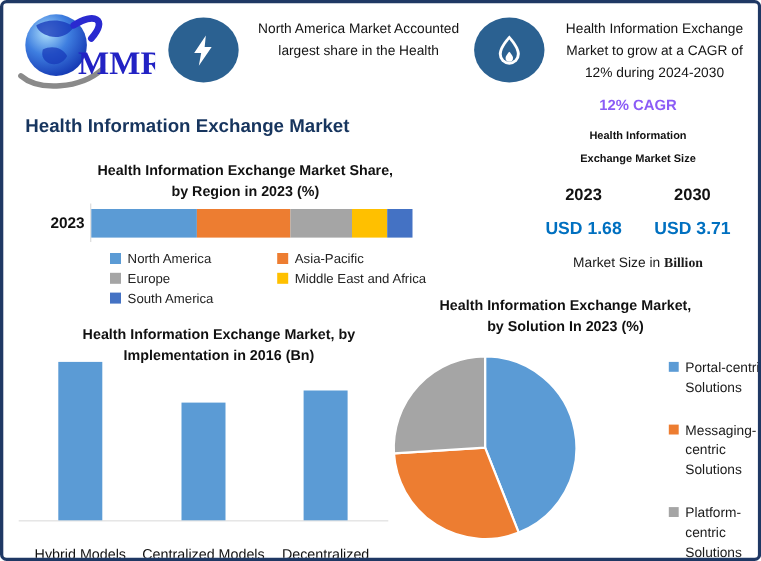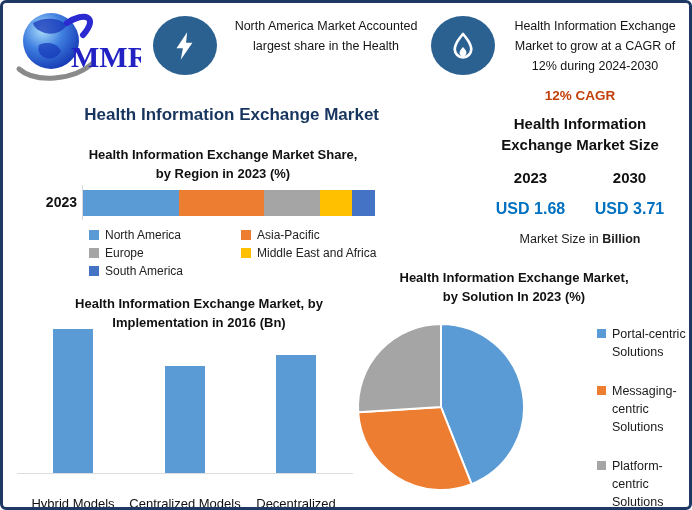--- a/index.html
+++ b/index.html
@@ -11,47 +11,47 @@
   .logo{position:absolute;left:10px;top:6px;width:128px;height:74px;}
   .icon-circle{position:absolute;width:64px;height:59px;border-radius:50%;
                display:flex;align-items:center;justify-content:center;}
   .bolt-circle{left:150px;top:13px;}
   .flame-circle{left:428px;top:13px;}
   .banner{position:absolute;top:13px;text-align:center;font-size:12.5px;line-height:20px;color:#141414;}
   .banner1{left:220px;width:206px;}
   .banner2{left:495px;width:194px;}
 
   
-  .main-title{position:absolute;left:20px;top:102px;width:356px;text-align:right;
+  .main-title{position:absolute;left:20px;top:102px;width:356px;text-align:left;
               font-size:17px;font-weight:bold;color:#17355E;}
 
   
   .chart-title{position:absolute;text-align:center;font-weight:bold;font-size:13px;line-height:19px;color:#111;}
   .region-title{left:58px;top:142px;width:324px;}
   .region-axis-tick{position:absolute;left:79px;top:182px;width:1px;height:35px;background:#D9D9D9;}
   .region-bar-label{position:absolute;left:28px;top:191px;width:46px;text-align:right;
                     font-weight:bold;font-size:14px;color:#111;}
   .region-bar{position:absolute;left:80px;top:187px;width:292px;height:26px;display:flex;}
   .region-bar > div{height:100%;}
   .region-legend{position:absolute;left:86px;top:225px;width:300px;display:grid;
                  grid-template-columns:152px auto;row-gap:4px;font-size:12px;color:#222;}
-  .legend-item{display:flex;align-items:center;gap:6px;height:14px;}
+  .legend-item{display:flex;align-items:center;gap:6px;height:14px;margin-left:11px;}
   .swatch{width:10px;height:10px;flex:none;}
 
   
   .ms-cagr{position:absolute;left:478px;top:85px;width:198px;text-align:center;
-           font-weight:bold;font-size:13.5px;color:#c2410c;}
+           font-weight:bold;font-size:13.5px;color:#8b5cf6;}
   .ms-title{position:absolute;left:478px;top:110px;width:198px;text-align:center;
-            font-weight:bold;font-size:15px;line-height:21px;color:#111;}
+            font-weight:bold;font-size:10px;line-height:21px;color:#111;}
   .ms-row{position:absolute;left:478px;width:198px;display:flex;text-align:center;}
   .ms-row > div{flex:1;}
   .ms-years{top:166px;font-weight:bold;font-size:15px;color:#111;}
   .ms-values{top:197px;font-weight:bold;font-size:16px;}
   .ms-note{position:absolute;left:478px;top:229px;width:198px;text-align:center;font-size:12.5px;color:#1b1b1b;}
-  .ms-note b{font-weight:bold;}
+  .ms-note b{font-weight:bold;font-family:Liberation Serif, serif;}
 
   
   .impl-title{left:38px;top:291px;width:316px;}
   .impl-plot{position:absolute;left:14px;top:326px;width:336px;height:144px;
              border-bottom:1px solid #DCDCDC;}
   .impl-bars{position:absolute;left:36px;top:0;bottom:0;width:263px;
              display:flex;justify-content:space-between;align-items:flex-end;}
   .impl-bar{width:40px;}
   .impl-label{position:absolute;top:493px;transform:translateX(-50%);font-size:13px;color:#111;white-space:nowrap;}
 

